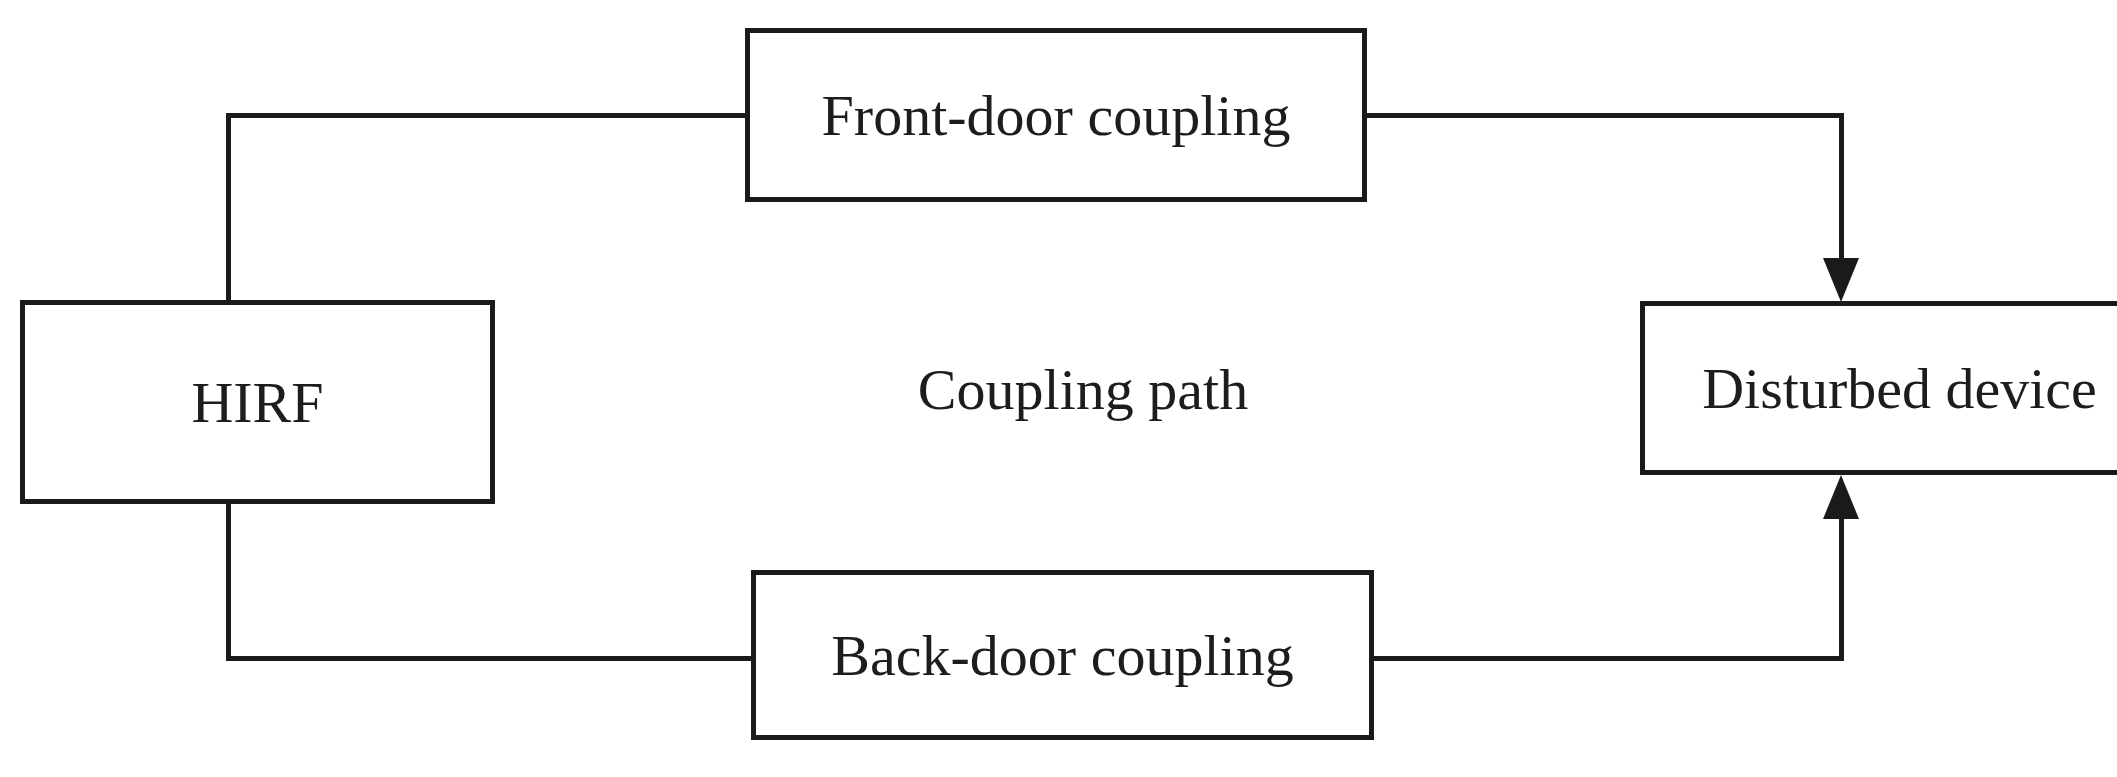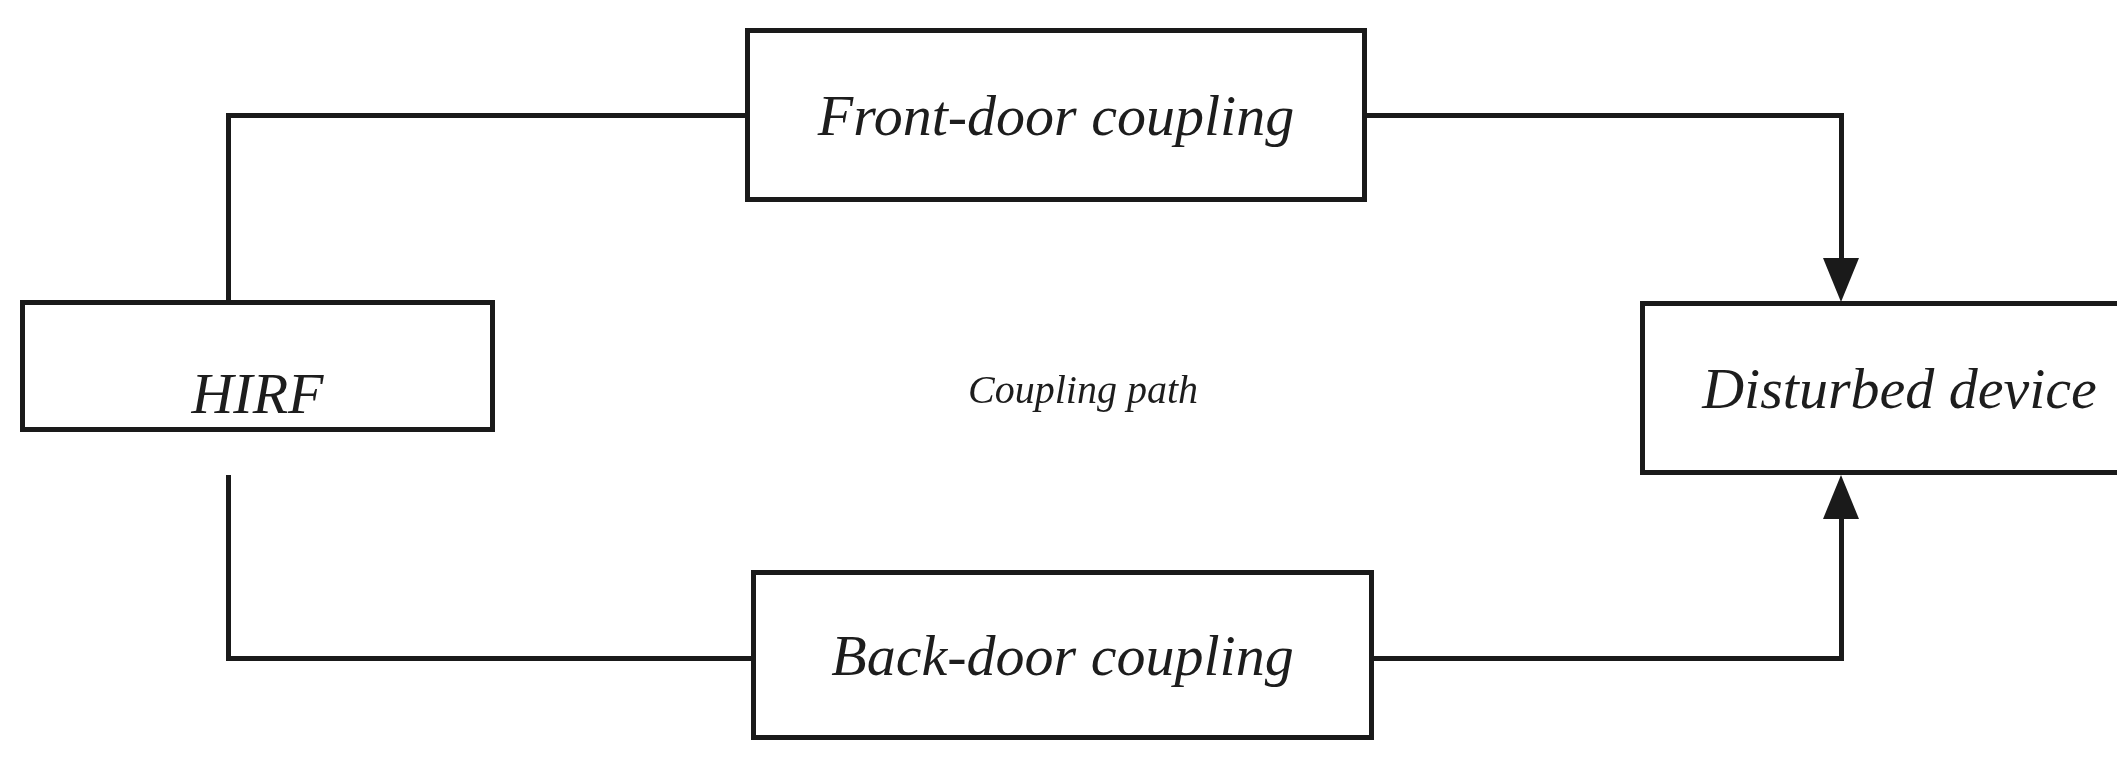--- a/index.html
+++ b/index.html
@@ -7,46 +7,45 @@
     padding: 0;
     background: #ffffff;
   }
   .stage {
     position: relative;
     width: 2117px;
     height: 777px;
     background: #ffffff;
     font-family: "Liberation Serif", serif;
     overflow: hidden;
-    font-style: italic;
   }
   .node {
     position: absolute;
     box-sizing: border-box;
     border: 5px solid #1a1a1a;
     background: #ffffff;
     display: flex;
     align-items: center;
     justify-content: center;
     font-size: 58px;
     color: #1d1d1d;
     white-space: nowrap;
   }
   .node-front-door { left: 745px;  top: 28px;  width: 622px; height: 174px; }
-  .node-hirf       { left: 20px;   top: 300px; width: 475px; height: 132px; align-items: flex-end; }
+  .node-hirf       { left: 20px;   top: 300px; width: 475px; height: 204px; }
   .node-disturbed  { left: 1640px; top: 301px; width: 519px; height: 174px; }
   .node-back-door  { left: 751px;  top: 570px; width: 623px; height: 170px; }
 
   .free-label {
     position: absolute;
     left: 848px;
     top: 352px;
     width: 470px;
     height: 76px;
-    font-size: 40px;
+    font-size: 58px;
     color: #1d1d1d;
     text-align: center;
     line-height: 76px;
     white-space: nowrap;
   }
 
   .line {
     position: absolute;
     background: #1a1a1a;
   }

